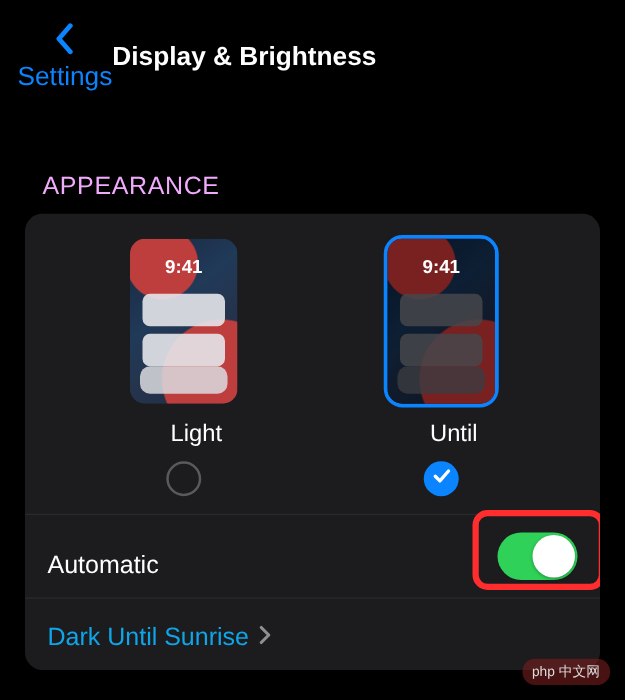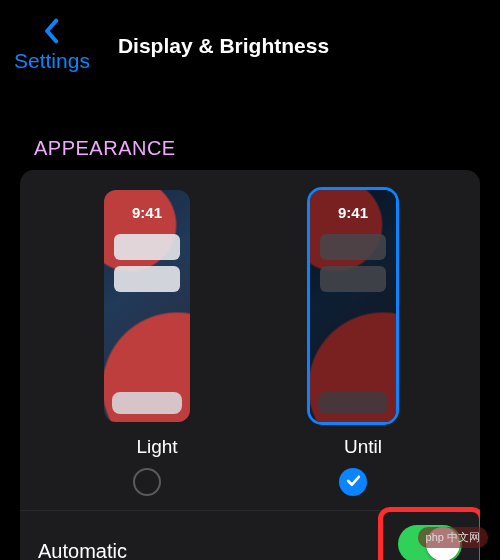--- a/index.html
+++ b/index.html
@@ -1,26 +1,26 @@
 <!DOCTYPE html>
 <html><head>
   <meta charset="utf-8">
   <style>
     * { margin: 0; padding: 0; box-sizing: border-box; font-family: -apple-system, "Helvetica Neue", Arial, sans-serif; }
     body { width: 500px; height: 560px; background: #000; color: #fff; overflow: hidden; }
     .header { display: flex; align-items: center; padding: 18px 12px 12px 12px; }
     .back { display: flex; align-items: center; color: #0a84ff; font-size: 21px; flex-direction: column; }
     .back svg { width: 18px; height: 26px; }
     .back-label { margin-left: 2px; font-size: 21px; }
-    .title { color: #fff; font-weight: 600; font-size: 21px; margin-left: 28px; }
+    .title { color: #fff; font-weight: 600; font-size: 21px; margin-left: 0; }
     .section-label { color: #f0abfc; font-size: 20px; letter-spacing: 0.5px; padding: 52px 34px 10px 34px; }
     .card { background: #1c1c1e; border-radius: 14px; margin: 0 20px; overflow: hidden; }
     .appearance-options { display: flex; justify-content: space-around; padding: 20px 24px 14px 24px; }
     .option { display: flex; flex-direction: column; align-items: center; }
-    .thumb { width: 86px; height: 232px; border-radius: 12px; position: relative; overflow: hidden; }
+    .thumb { width: 86px; height: 132px; border-radius: 12px; position: relative; overflow: hidden; }
     .thumb.selected { outline: 3px solid #0a84ff; outline-offset: 0; }
     .wallpaper { position: absolute; inset: 0; background: radial-gradient(circle at 30% 15%, #b33 0 22%, transparent 23%), radial-gradient(circle at 85% 85%, #b33 0 35%, transparent 36%), linear-gradient(140deg, #0a1a33 0%, #153050 40%, #1a2a44 60%, #132038 100%); }
     .wallpaper.light::after { content: ""; position: absolute; inset: 0; background: rgba(255,255,255,0.05); }
     .wallpaper.dark::after { content: ""; position: absolute; inset: 0; background: rgba(0,0,0,0.35); }
     .thumb-time { position: absolute; top: 14px; left: 50%; transform: translateX(-50%); font-size: 15px; font-weight: 600; }
     .widget-stack { position: absolute; top: 44px; left: 10px; right: 10px; }
     .widget { height: 26px; border-radius: 6px; margin-bottom: 6px; }
     .light .widget { background: rgba(230,230,235,0.9); }
     .dark .widget { background: rgba(70,70,75,0.85); }
     .dock { position: absolute; bottom: 8px; left: 8px; right: 8px; height: 22px; border-radius: 8px; }

